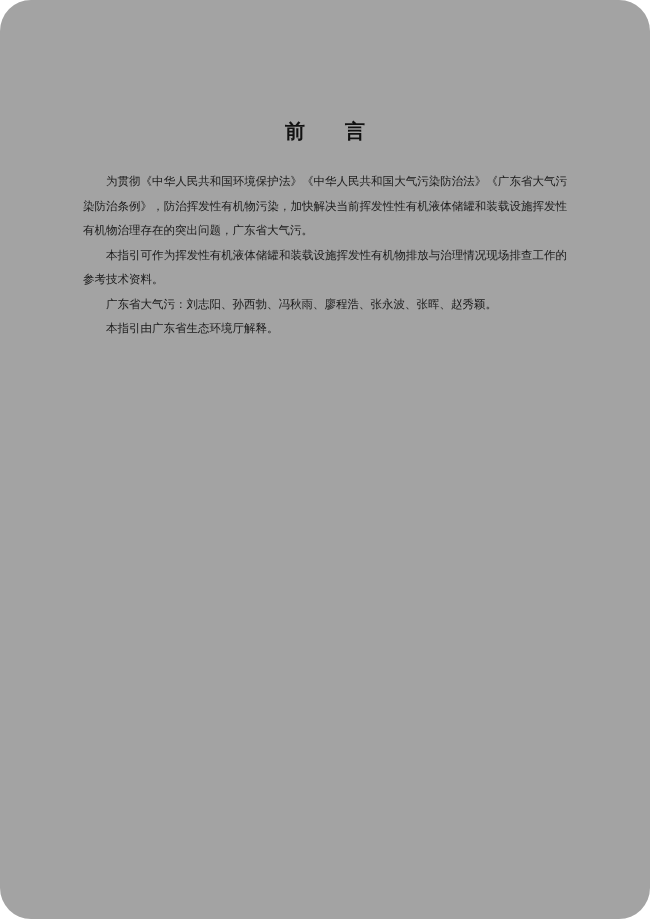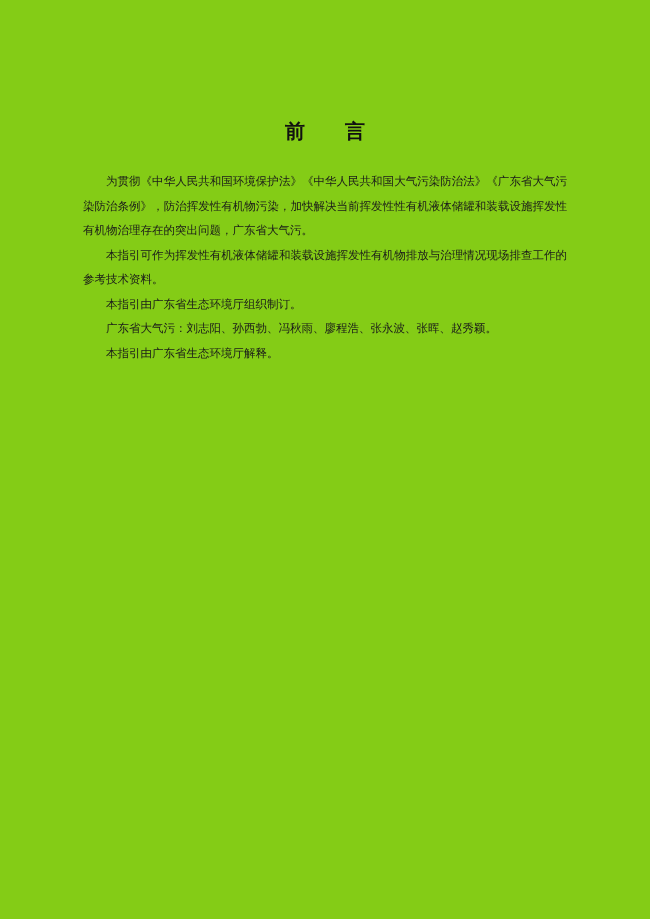--- a/index.html
+++ b/index.html
@@ -60,37 +60,34 @@
   }
   .page-number {
     font-family: "Liberation Serif", "DejaVu Serif", serif;
     font-size: 12px;
     color: #222222;
   }
 </style>
 </head>
 <body>
 
-<div class="page" style="background: #84cc16;">
+<div class="page" style="background: #a3a3a3; border-radius: 31px;">
   <div class="doc-title">前　　言</div>
 
   <div class="doc-body" style="color: rgb(26, 26, 26);">
       <div class="paragraph">
         <div class="line first full">为贯彻《中华人民共和国环境保护法》《中华人民共和国大气污染防治法》《广东省大气污</div>
         <div class="line full">染防治条例》，防治挥发性有机物污染，加快解决当前挥发性性有机液体储罐和装载设施挥发性</div>
         <div class="line">有机物治理存在的突出问题，广东省大气污。</div>
       </div>
       <div class="paragraph">
         <div class="line first full">本指引可作为挥发性有机液体储罐和装载设施挥发性有机物排放与治理情况现场排查工作的</div>
         <div class="line">参考技术资料。</div>
       </div>
       <div class="paragraph">
-        <div class="line first">本指引由广东省生态环境厅组织制订。</div>
-      </div>
-      <div class="paragraph">
         <div class="line first">广东省大气污：刘志阳、孙西勃、冯秋雨、廖程浩、张永波、张晖、赵秀颖。</div>
       </div>
       <div class="paragraph">
         <div class="line first">本指引由广东省生态环境厅解释。</div>
       </div>
     </div>
 
 </div>
 
 </body></html>

